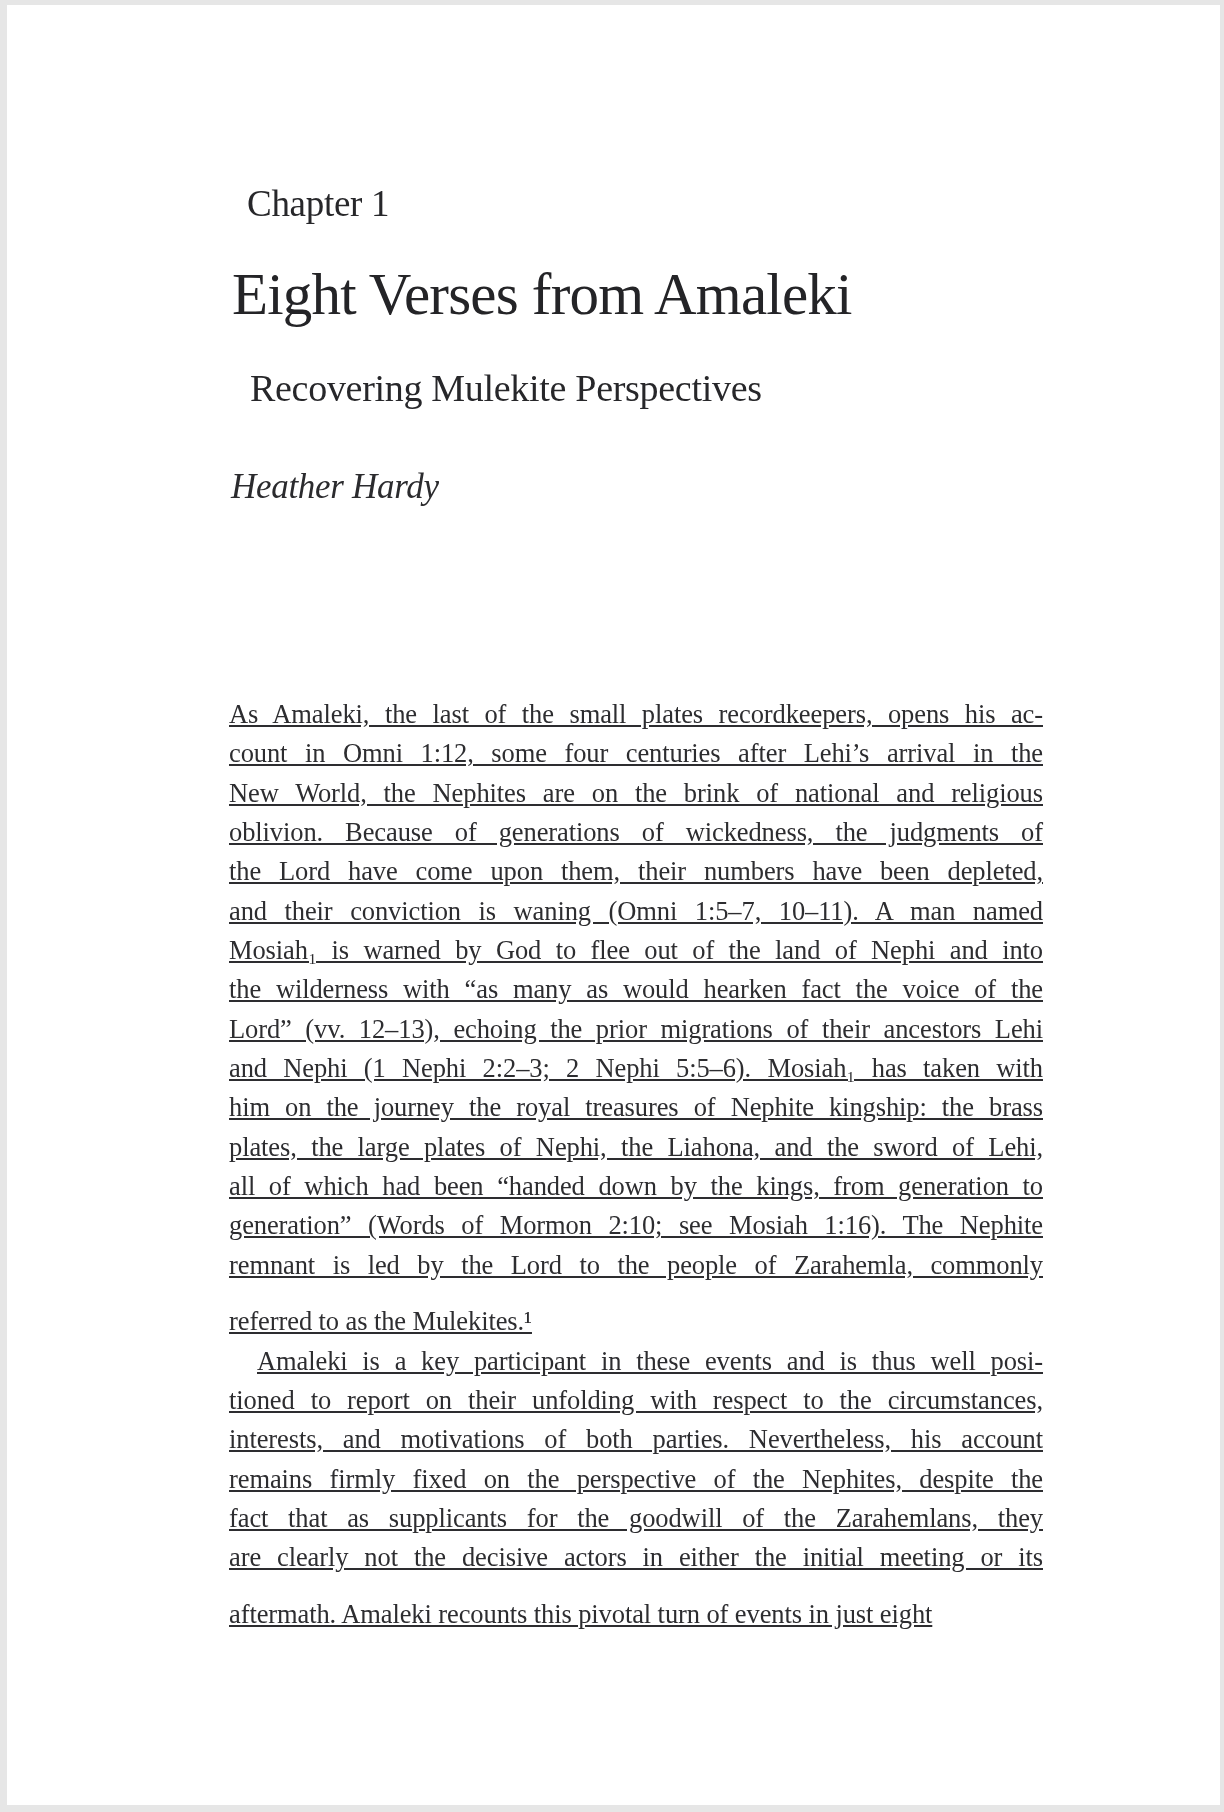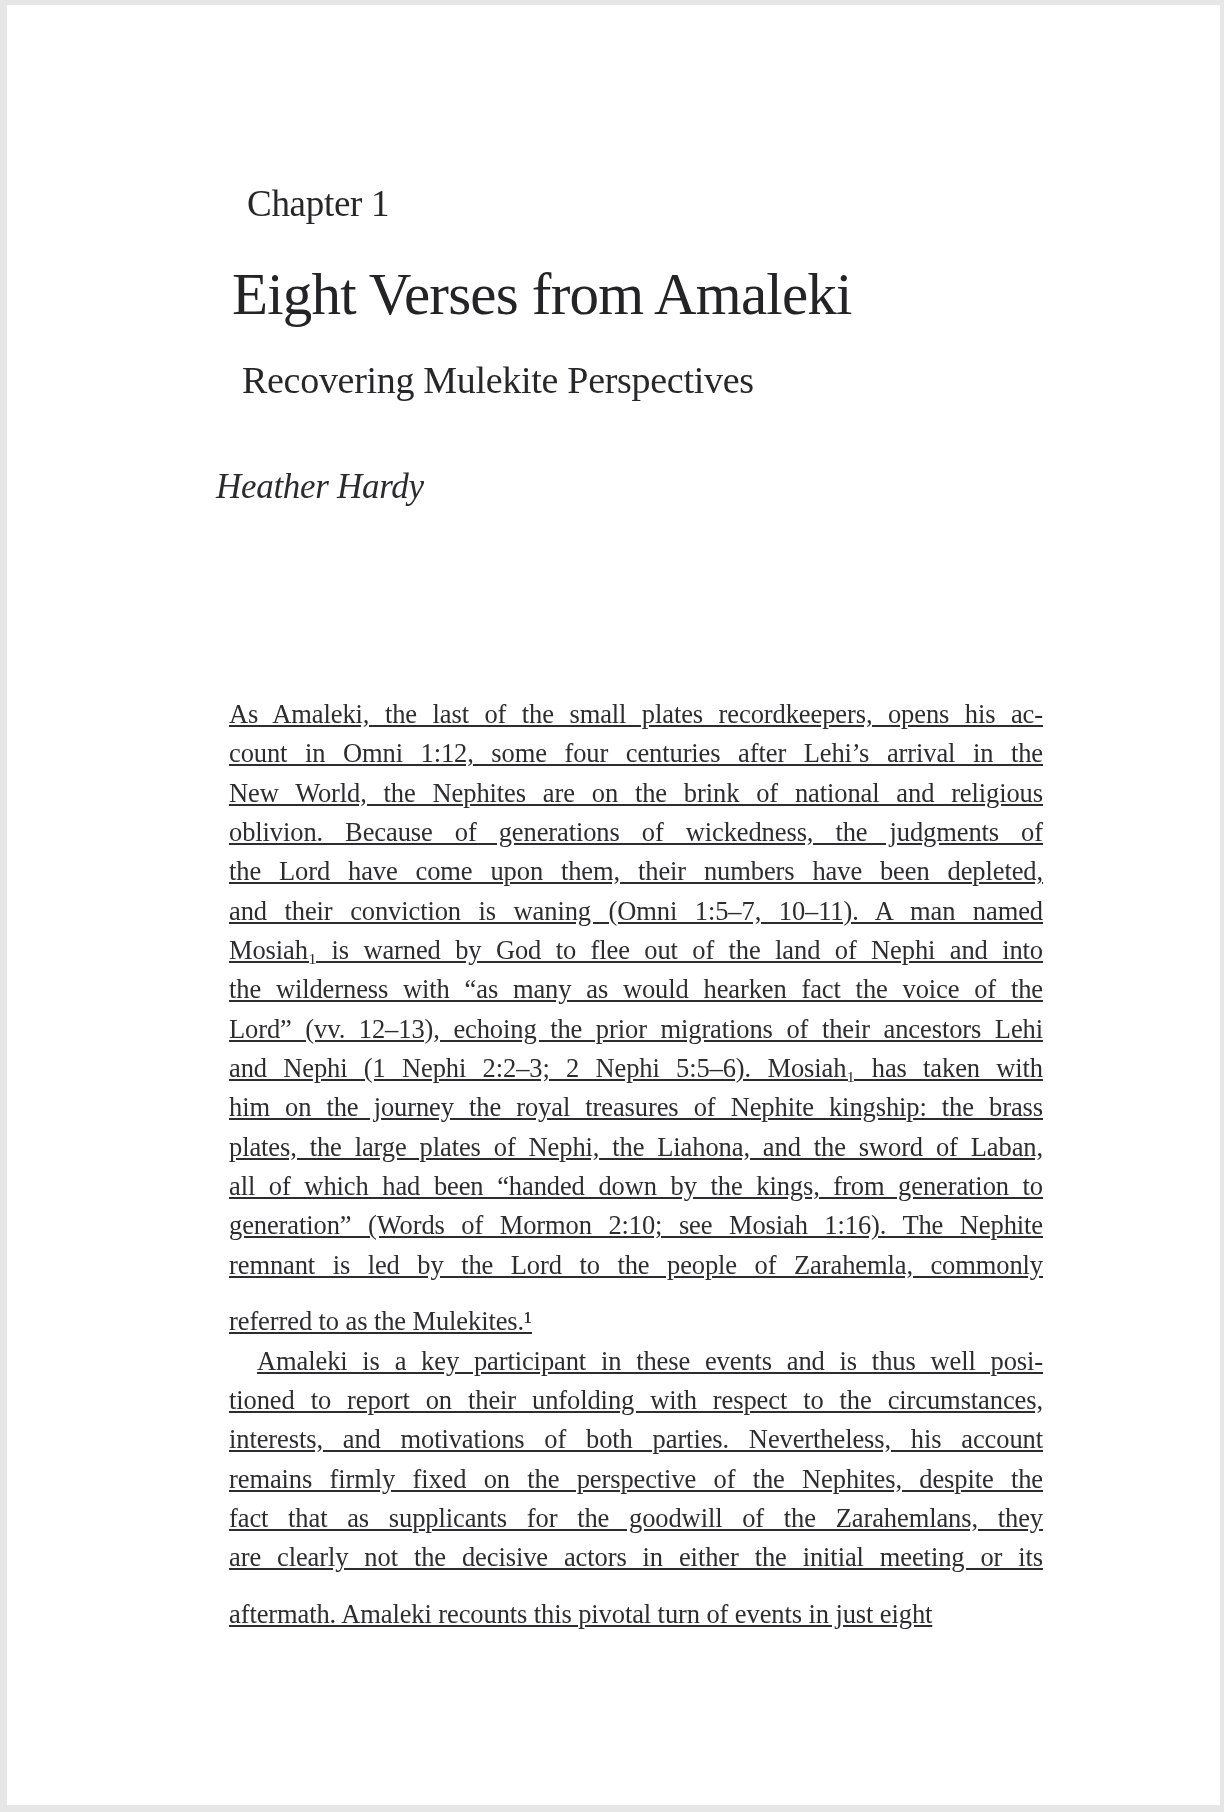--- a/index.html
+++ b/index.html
@@ -40,21 +40,21 @@
     position: absolute;
     left: 227px;
     top: 348px;
     font-size: 38px;
     line-height: 1;
     color: #27272a;
     letter-spacing: -0.3px;
   }
   .author-name {
     position: absolute;
-    left: 209px;
+    left: 224px;
     top: 464px;
     font-size: 35px;
     line-height: 1;
     font-style: italic;
     color: #2b2b2e;
     letter-spacing: -0.3px;
   }
   .body-text {
     position: absolute;
     left: 222px;
@@ -80,36 +80,36 @@
     margin-top: 17px;
   }
   .line.indent { text-indent: 28px; }
 </style>
 </head>
 <body>
 
 <div class="page">
   <div class="chapter-label">Chapter 1</div>
   <h1 class="chapter-title" style="margin:0; font-weight:normal;">Eight Verses from Amaleki</h1>
-  <h2 class="chapter-subtitle" style="margin:8px; font-weight:normal;">Recovering Mulekite Perspectives</h2>
+  <h2 class="chapter-subtitle" style="margin:16px; font-weight:normal;">Recovering Mulekite Perspectives</h2>
   <div class="author-name">Heather Hardy</div>
   <div class="body-text">
       <div class="para">
         <div class="line">As Amaleki, the last of the small plates recordkeepers, opens his ac-</div>
         <div class="line">count in Omni 1:12, some four centuries after Lehi’s arrival in the</div>
         <div class="line">New World, the Nephites are on the brink of national and religious</div>
         <div class="line">oblivion. Because of generations of wickedness, the judgments of</div>
         <div class="line">the Lord have come upon them, their numbers have been depleted,</div>
         <div class="line">and their conviction is waning (Omni 1:5–7, 10–11). A man named</div>
         <div class="line">Mosiah₁ is warned by God to flee out of the land of Nephi and into</div>
         <div class="line">the wilderness with “as many as would hearken fact the voice of the</div>
         <div class="line">Lord” (vv. 12–13), echoing the prior migrations of their ancestors Lehi</div>
         <div class="line">and Nephi (1 Nephi 2:2–3; 2 Nephi 5:5–6). Mosiah₁ has taken with</div>
         <div class="line">him on the journey the royal treasures of Nephite kingship: the brass</div>
-        <div class="line">plates, the large plates of Nephi, the Liahona, and the sword of Laban,</div>
+        <div class="line">plates, the large plates of Nephi, the Liahona, and the sword of Lehi,</div>
         <div class="line">all of which had been “handed down by the kings, from generation to</div>
         <div class="line">generation” (Words of Mormon 2:10; see Mosiah 1:16). The Nephite</div>
         <div class="line">remnant is led by the Lord to the people of Zarahemla, commonly</div>
         <div class="line last">referred to as the Mulekites.¹</div>
       </div>
       <div class="para">
         <div class="line indent">Amaleki is a key participant in these events and is thus well posi-</div>
         <div class="line">tioned to report on their unfolding with respect to the circumstances,</div>
         <div class="line">interests, and motivations of both parties. Nevertheless, his account</div>
         <div class="line">remains firmly fixed on the perspective of the Nephites, despite the</div>

